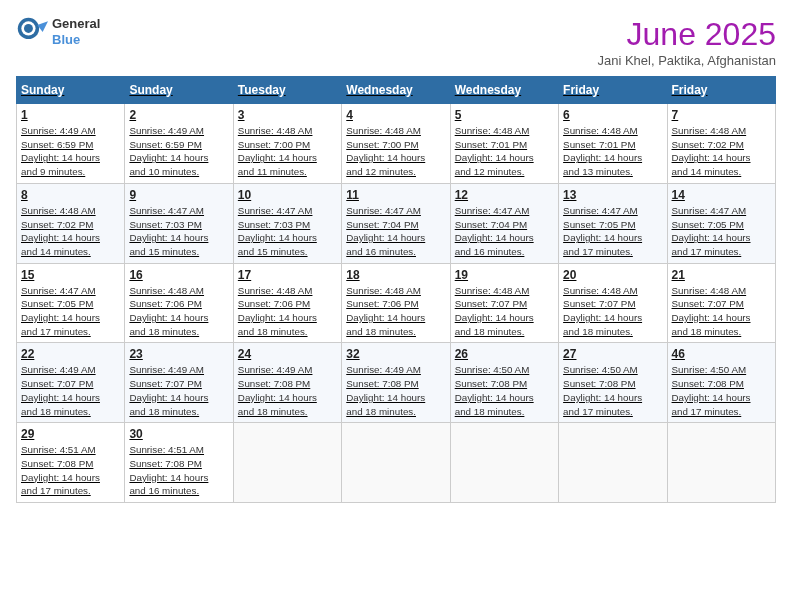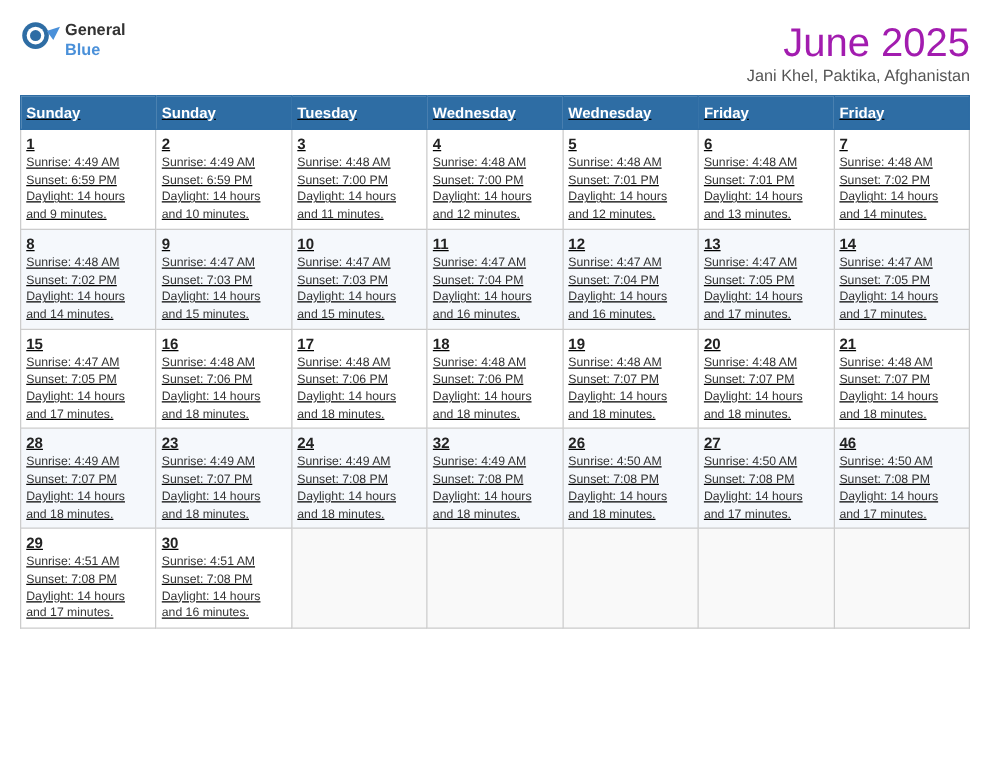--- a/index.html
+++ b/index.html
@@ -272,21 +272,21 @@
         <td>
           <span class="day-num">21</span>
           <div class="day-info" style="white-space: pre-wrap;">Sunrise: 4:48 AM
 Sunset: 7:07 PM
 Daylight: 14 hours
 and 18 minutes.</div>
         </td>
       </tr>
       <tr>
         <td>
-          <span class="day-num">28</span>
+          <span class="day-num">22</span>
           <div class="day-info" style="white-space: pre-wrap;">Sunrise: 4:49 AM
 Sunset: 7:07 PM
 Daylight: 14 hours
 and 18 minutes.</div>
         </td>
         <td>
           <span class="day-num">23</span>
           <div class="day-info" style="white-space: pre-wrap;">Sunrise: 4:49 AM
 Sunset: 7:07 PM
 Daylight: 14 hours

